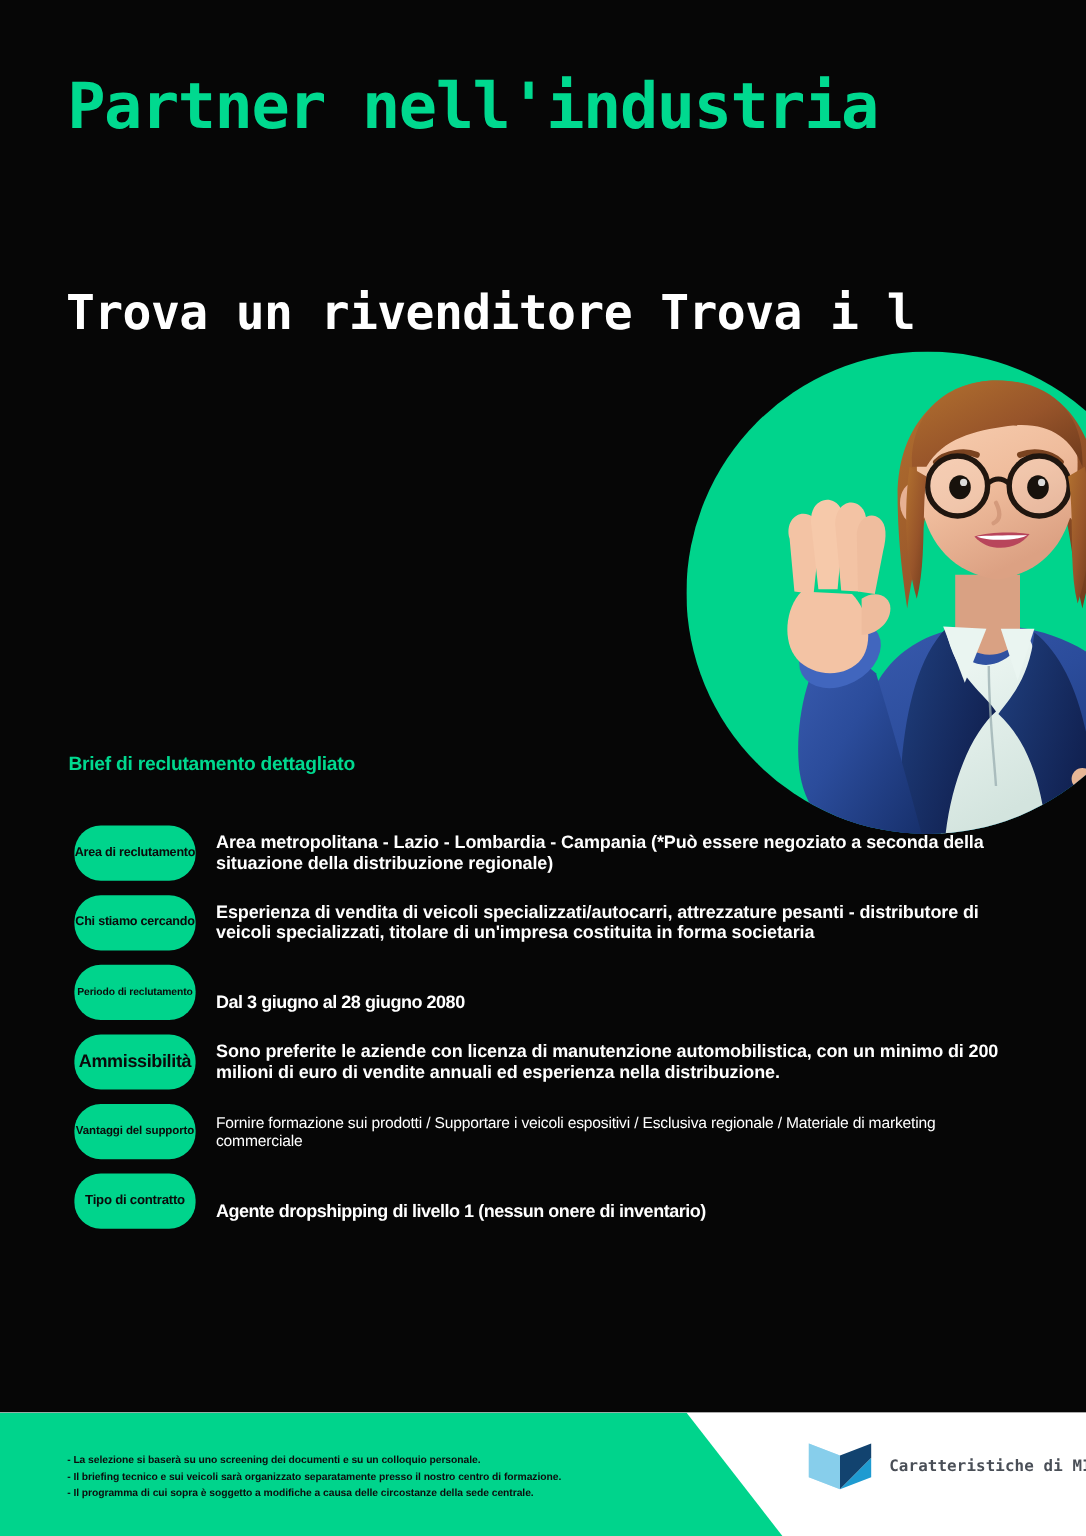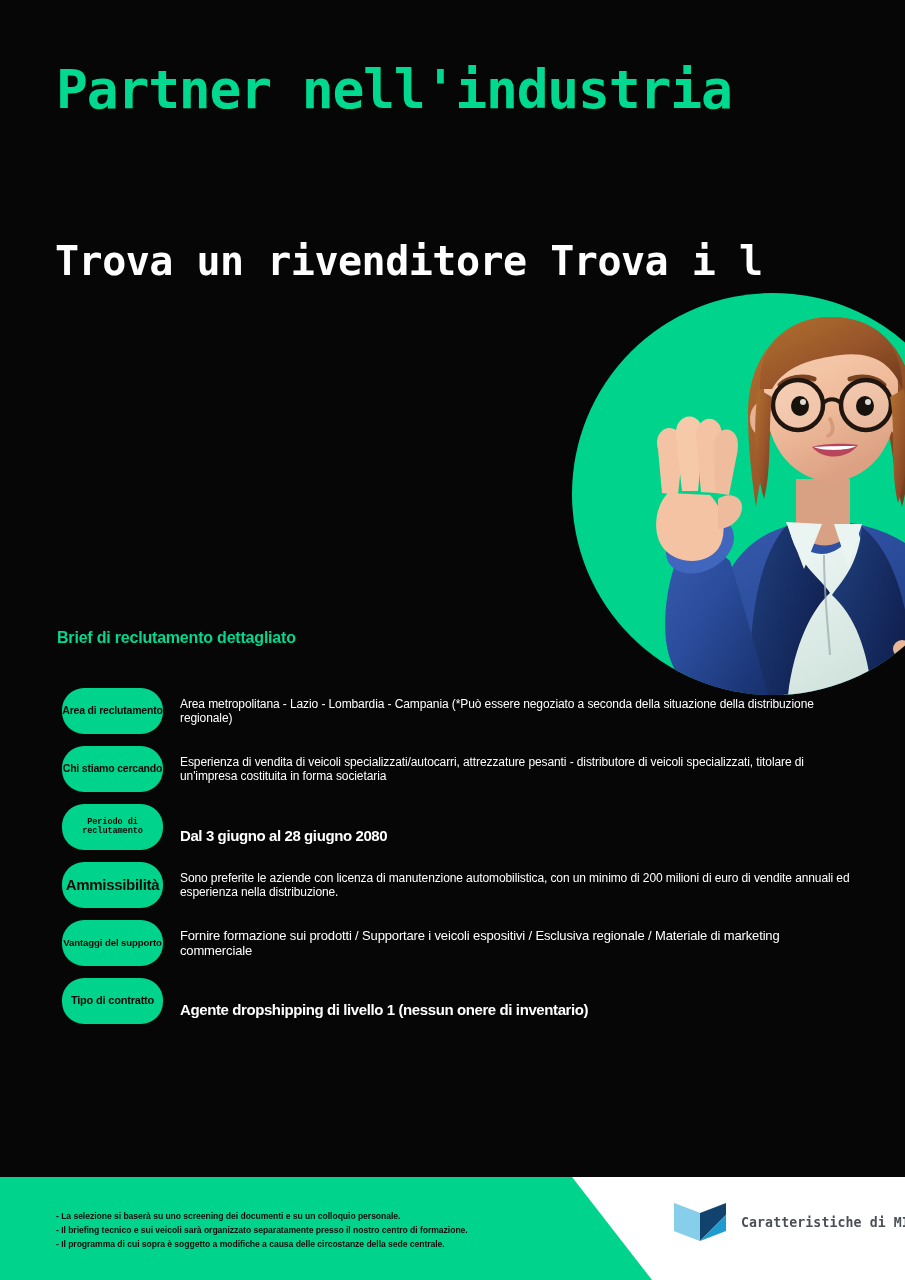--- a/index.html
+++ b/index.html
@@ -51,31 +51,31 @@
   .pill{
     flex:0 0 auto;width:101px;height:46px;border-radius:22px;
     background:#00D48C;color:#0a0a0a;
     display:flex;align-items:center;justify-content:center;
     font-weight:700;text-align:center;
     line-height:1.05;
     font-family:"Liberation Sans",sans-serif;
   }
   .pill.s1{font-size:10.5px;letter-spacing:-0.2px;text-align:right;}
   .pill.s2{font-size:10.5px;letter-spacing:-0.2px;}
-  .pill.s3{font-size:8.6px;letter-spacing:-0.1px;font-family:Liberation Mono, monospace;}
+  .pill.s3{font-size:8.6px;letter-spacing:-0.1px;}
   .pill.s4{font-size:15px;letter-spacing:-0.3px;}
   .pill.s5{font-size:9.6px;letter-spacing:-0.1px;}
   .pill.s6{font-size:11px;letter-spacing:-0.2px;}
 
   .rowtext{
     margin-left:17px;color:#ffffff;
     font-family:"Liberation Sans",sans-serif;
     font-stretch:condensed;
   }
-  .rowtext.t-sm{font-size:12px;font-weight:400;letter-spacing:-0.1px;}
+  .rowtext.t-sm{font-size:15px;font-weight:700;letter-spacing:-0.1px;}
   .rowtext.t-md{font-size:13px;font-weight:400;letter-spacing:-0.15px;}
   .rowtext.t-lg{font-size:15px;font-weight:700;letter-spacing:-0.4px;margin-top:16px;}
 
   
   .contact{position:absolute;left:56px;top:1057px;width:800px;color:#fff;}
   .crow{position:relative;height:44px;}
   .c-main{
     position:absolute;left:0;top:0;
     font-size:21px;font-weight:700;letter-spacing:-0.5px;
     font-family:"DejaVu Sans Mono","Liberation Sans",sans-serif;

